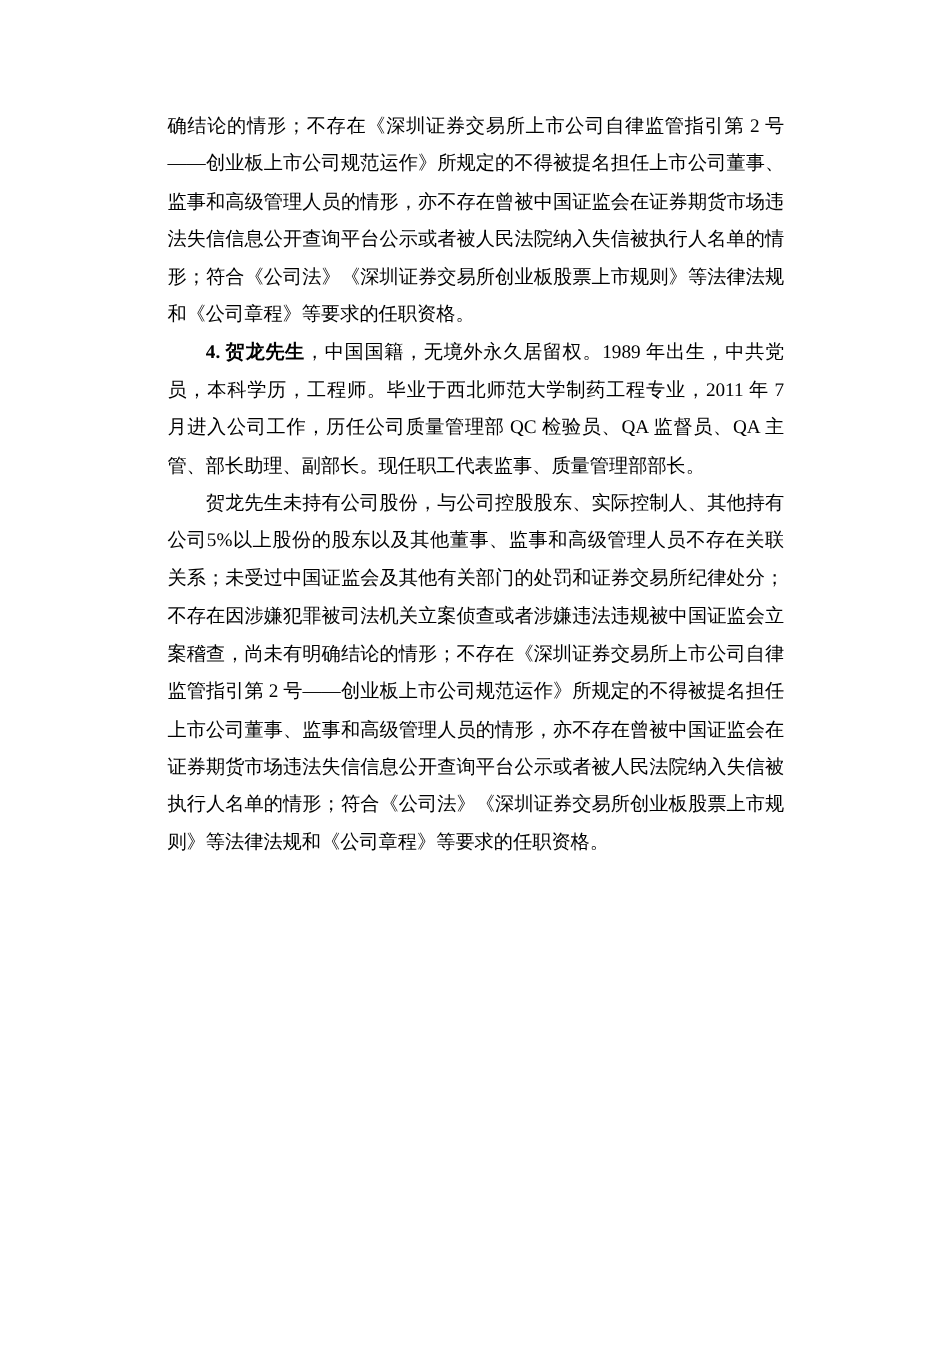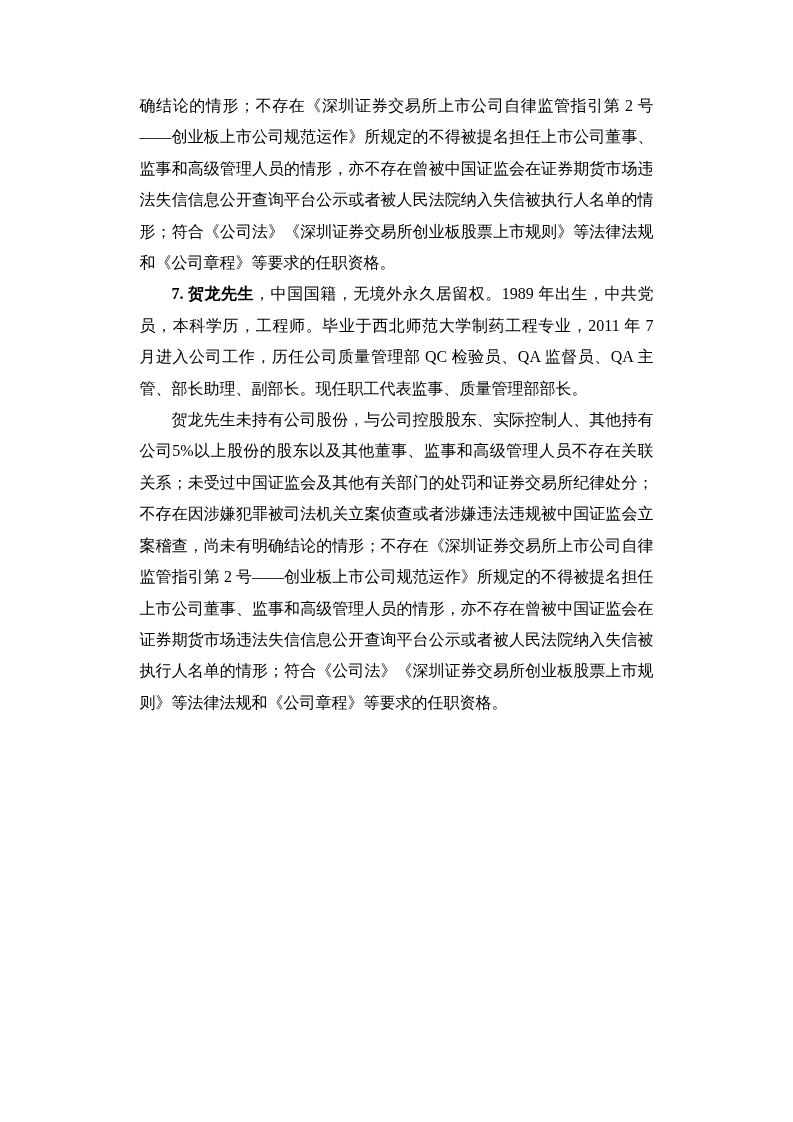--- a/index.html
+++ b/index.html
@@ -41,21 +41,21 @@
 <body>
 
 <div class="page">
   <div class="doc-body">
 
     <p>
       <span>确结论的情形；不存在《深圳证券交易所上市公司自律监管指引第 2 号——创业板上市公司规范运作》所规定的不得被提名担任上市公司董事、监事和高级管理人员的情形，亦不存在曾被中国证监会在证券期货市场违法失信信息公开查询平台公示或者被人民法院纳入失信被执行人名单的情形；符合《公司法》《深圳证券交易所创业板股票上市规则》等法律法规和《公司章程》等要求的任职资格。</span>
     </p>
 
     <p class="para-indent">
-      <span class="lead-bold">7. 贺龙先生</span><span>，中国国籍，无境外永久居留权。1989 年出生，中共党员，本科学历，工程师。毕业于西北师范大学制药工程专业，2011 年 7 月进入公司工作，历任公司质量管理部 QC 检验员、QA 监督员、QA 主管、部长助理、副部长。现任职工代表监事、质量管理部部长。</span>
+      <span class="lead-bold">4. 贺龙先生</span><span>，中国国籍，无境外永久居留权。1989 年出生，中共党员，本科学历，工程师。毕业于西北师范大学制药工程专业，2011 年 7 月进入公司工作，历任公司质量管理部 QC 检验员、QA 监督员、QA 主管、部长助理、副部长。现任职工代表监事、质量管理部部长。</span>
     </p>
 
     <p class="para-indent">
       <span>贺龙先生未持有公司股份，与公司控股股东、实际控制人、其他持有公司5%以上股份的股东以及其他董事、监事和高级管理人员不存在关联关系；未受过中国证监会及其他有关部门的处罚和证券交易所纪律处分；不存在因涉嫌犯罪被司法机关立案侦查或者涉嫌违法违规被中国证监会立案稽查，尚未有明确结论的情形；不存在《深圳证券交易所上市公司自律监管指引第 2 号——创业板上市公司规范运作》所规定的不得被提名担任上市公司董事、监事和高级管理人员的情形，亦不存在曾被中国证监会在证券期货市场违法失信信息公开查询平台公示或者被人民法院纳入失信被执行人名单的情形；符合《公司法》《深圳证券交易所创业板股票上市规则》等法律法规和《公司章程》等要求的任职资格。</span>
     </p>
 
   </div>
 </div>
 
 </body></html>

